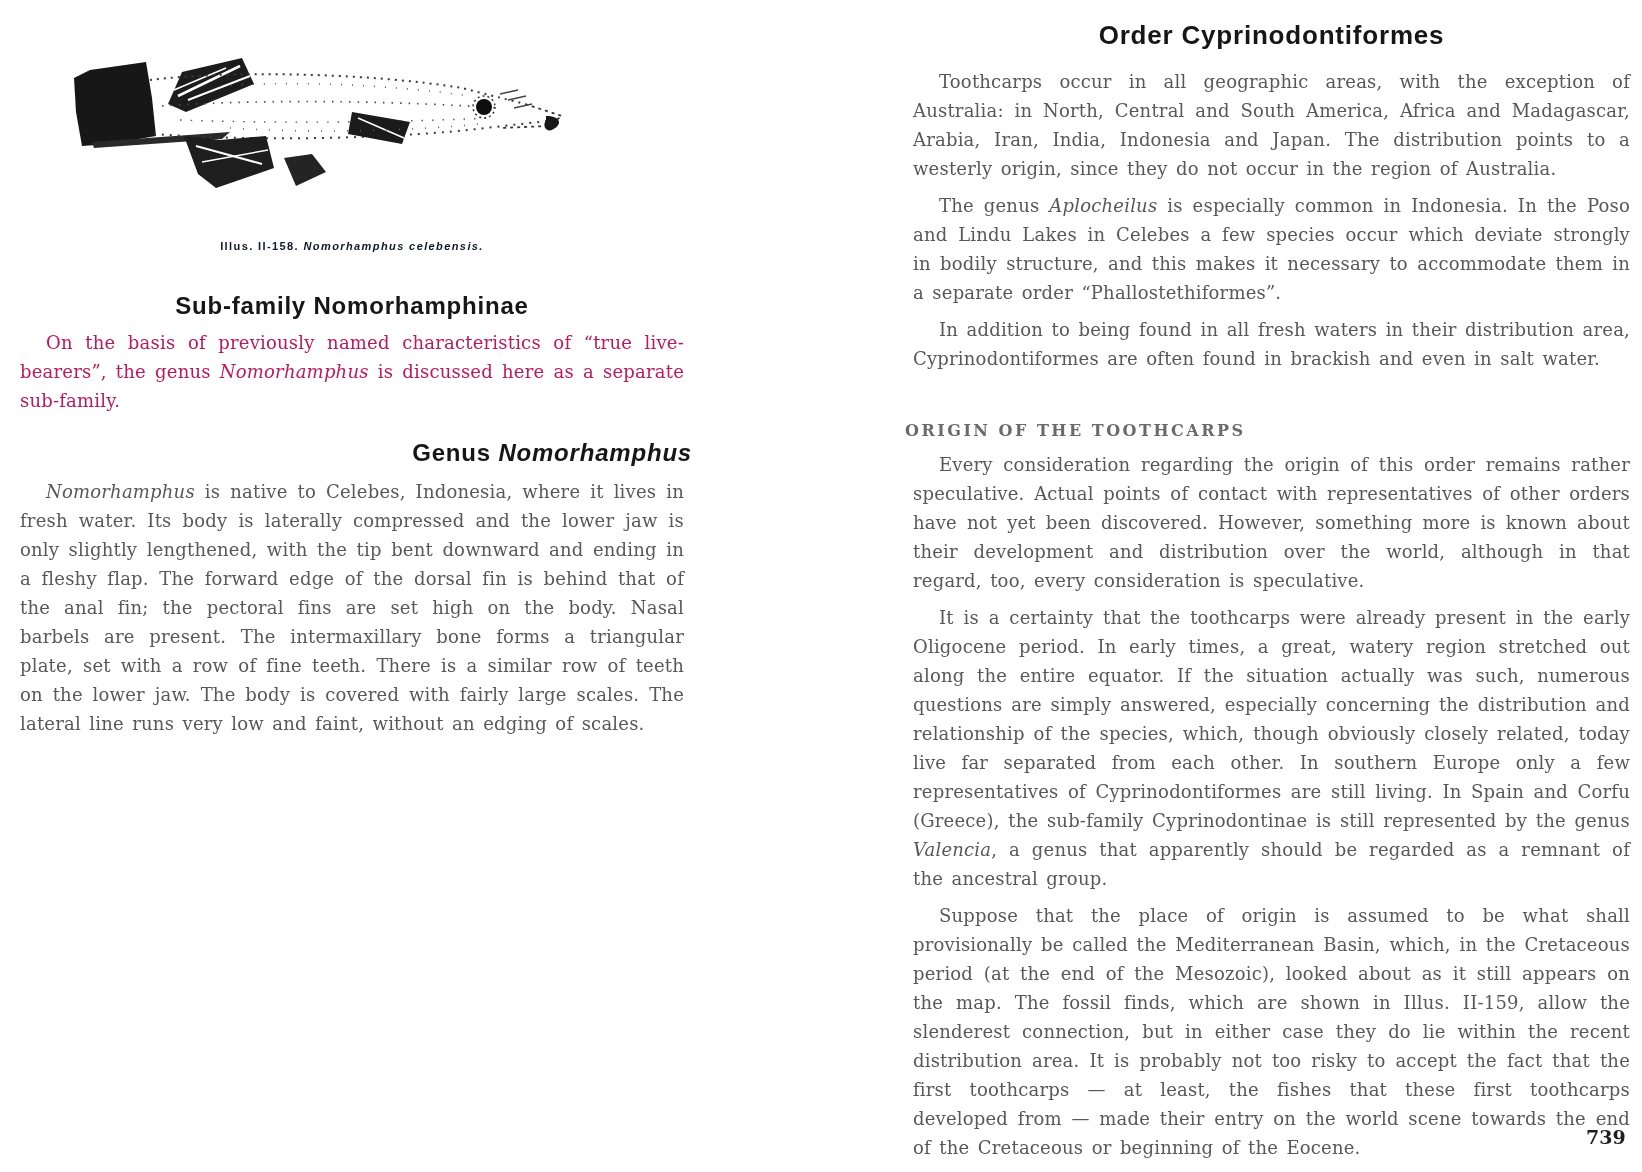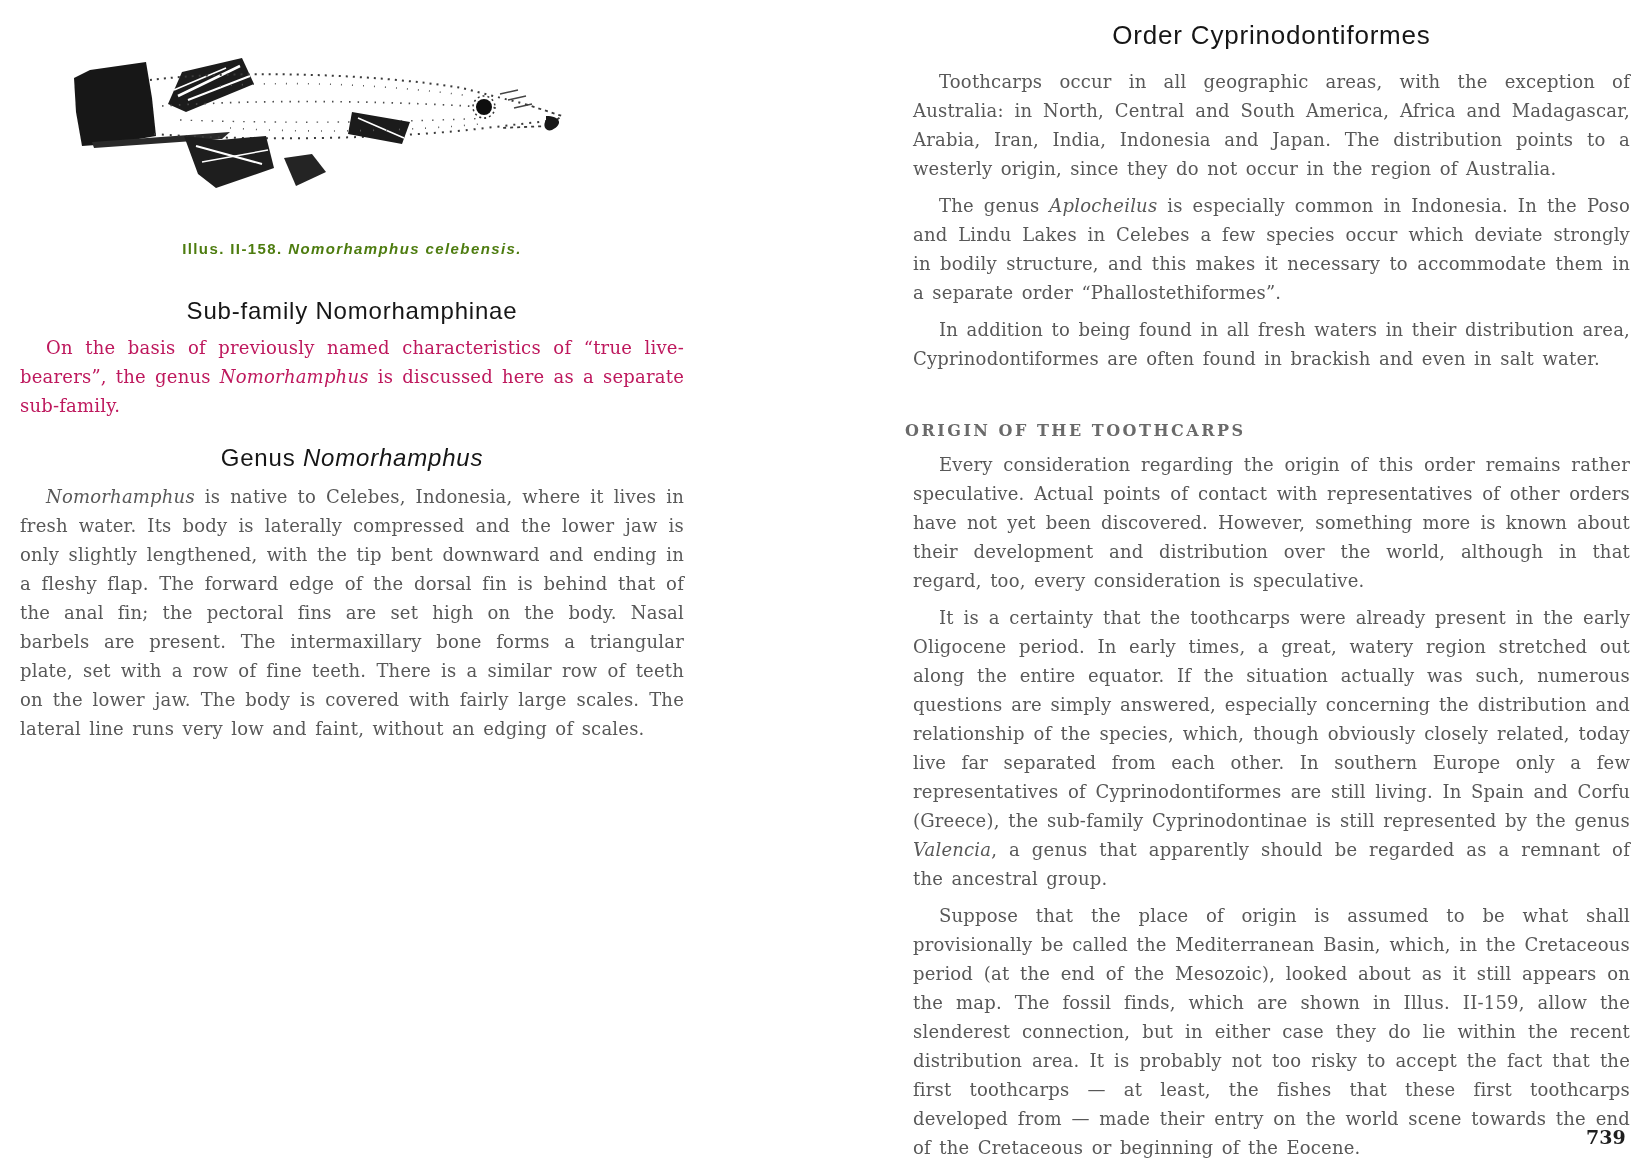--- a/index.html
+++ b/index.html
@@ -10,28 +10,28 @@
     font-family: "DejaVu Serif", serif;
     overflow: hidden;
   }
   .page { position: absolute; top: 0; }
   .left-page  { left: 12px;  width: 680px; }
   .right-page { left: 905px; width: 733px; top: 20px; }
 
   
   .h-sans {
     font-family: "Liberation Sans", sans-serif;
-    font-weight: normal;
+    font-weight: bold;
     color: #161616;
     text-align: center;
     letter-spacing: 0.8px;
   }
   .order-heading   { font-size: 26px; margin: 0 0 16px 0; }
   .subfam-heading  { font-size: 24px; margin: 40px 0 6px 0; }
-  .genus-heading   { font-size: 24px; margin: 24px 0 10px 0; }
+  .genus-heading   { font-size: 24px; margin: 24px 0 10px 0; text-align: right; }
   .genus-heading .i, .caption .i { font-style: italic; }
 
   .section-heading {
     font-family: "DejaVu Serif", serif;
     font-size: 16px;
     letter-spacing: 2.5px;
     color: #6a6a6a;
     margin: 48px 0 10px 0;
     text-transform: uppercase;
   }
@@ -48,23 +48,23 @@
     word-spacing: 2.5px;
   }
   p.body .i { font-style: italic; }
   p.faded { color: #be185d; }
 
   
   .illus-wrap { margin: 46px 0 0 58px; width: 510px; height: 152px; }
   .caption {
     font-family: "Liberation Sans", sans-serif;
     font-weight: bold;
-    font-size: 15px;
+    font-size: 11px;
     letter-spacing: 1.4px;
-    color: #4d7c0f;
+    color: #0f172a;
     text-align: center;
     margin: 42px 0 0 0;
   }
 
   
   .pageno {
     position: absolute;
     font-family: "DejaVu Serif", serif;
     font-weight: bold;
     font-size: 19px;

